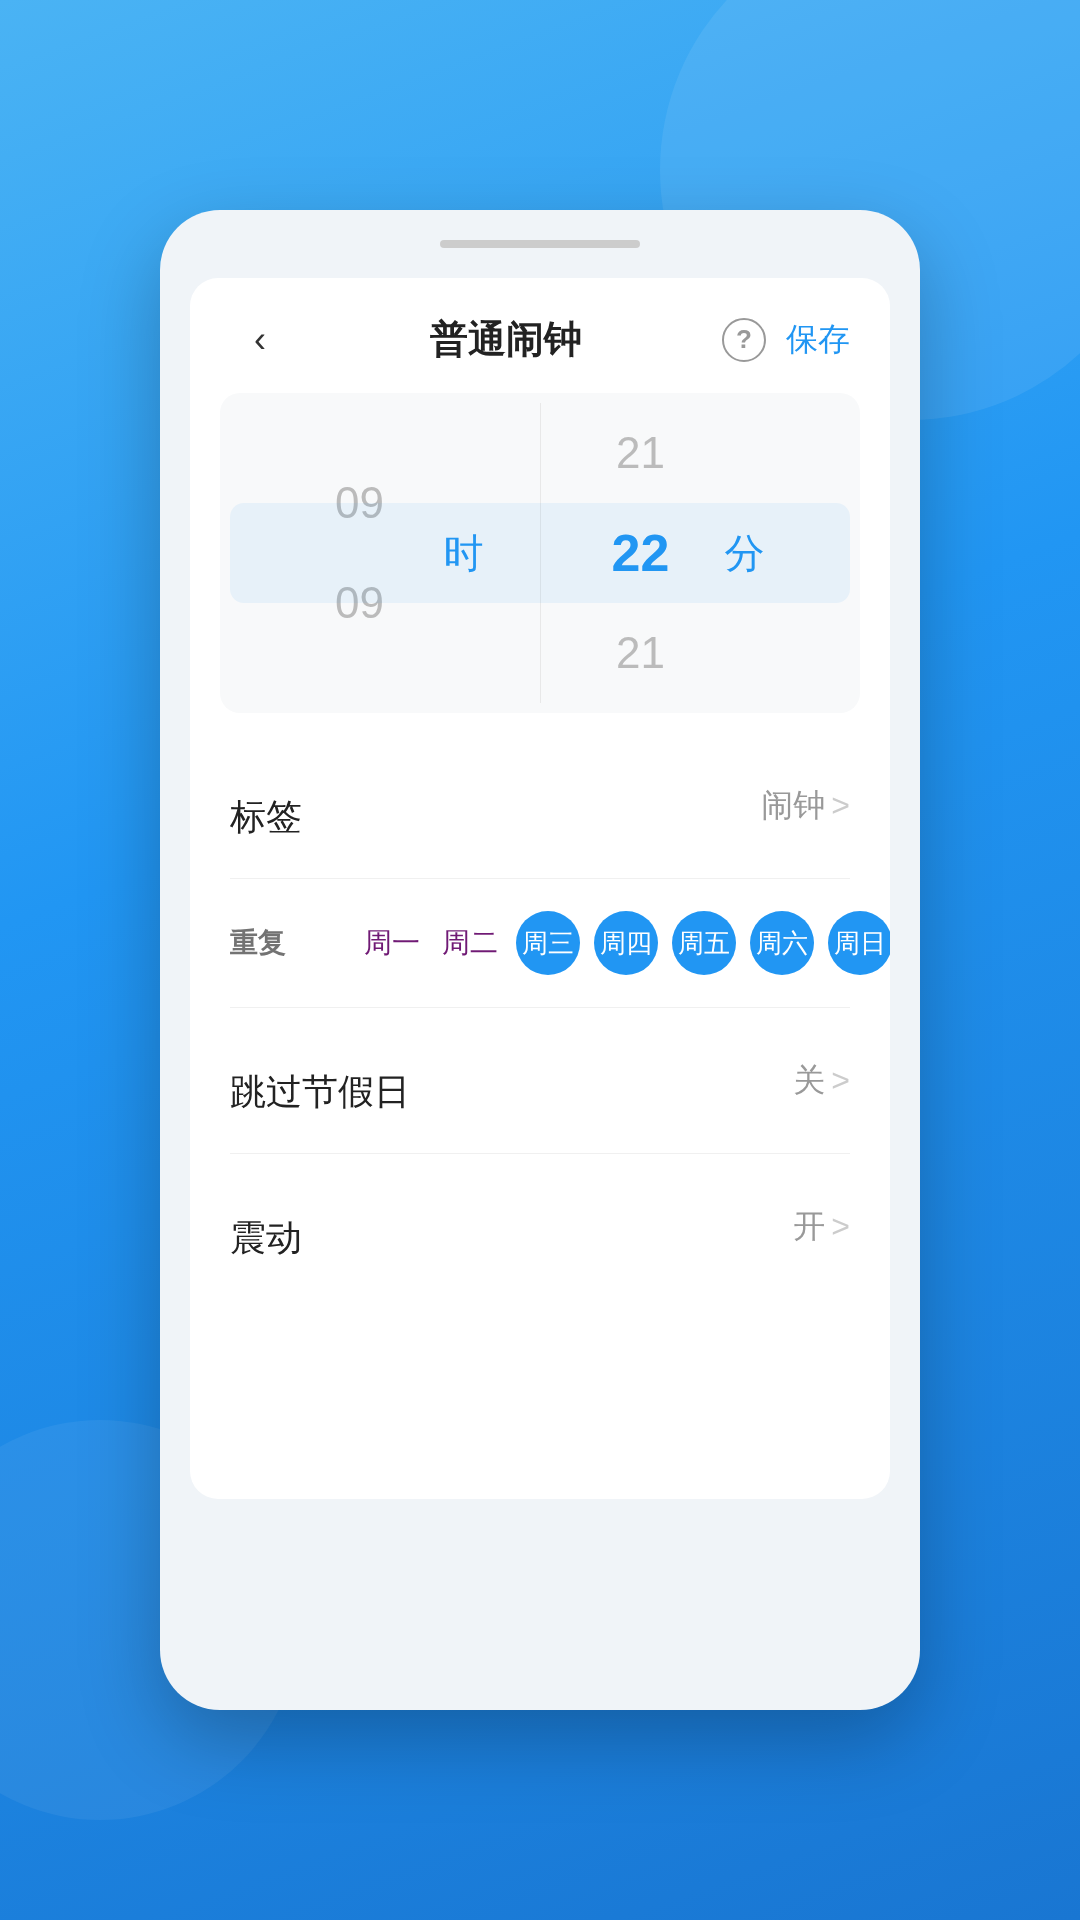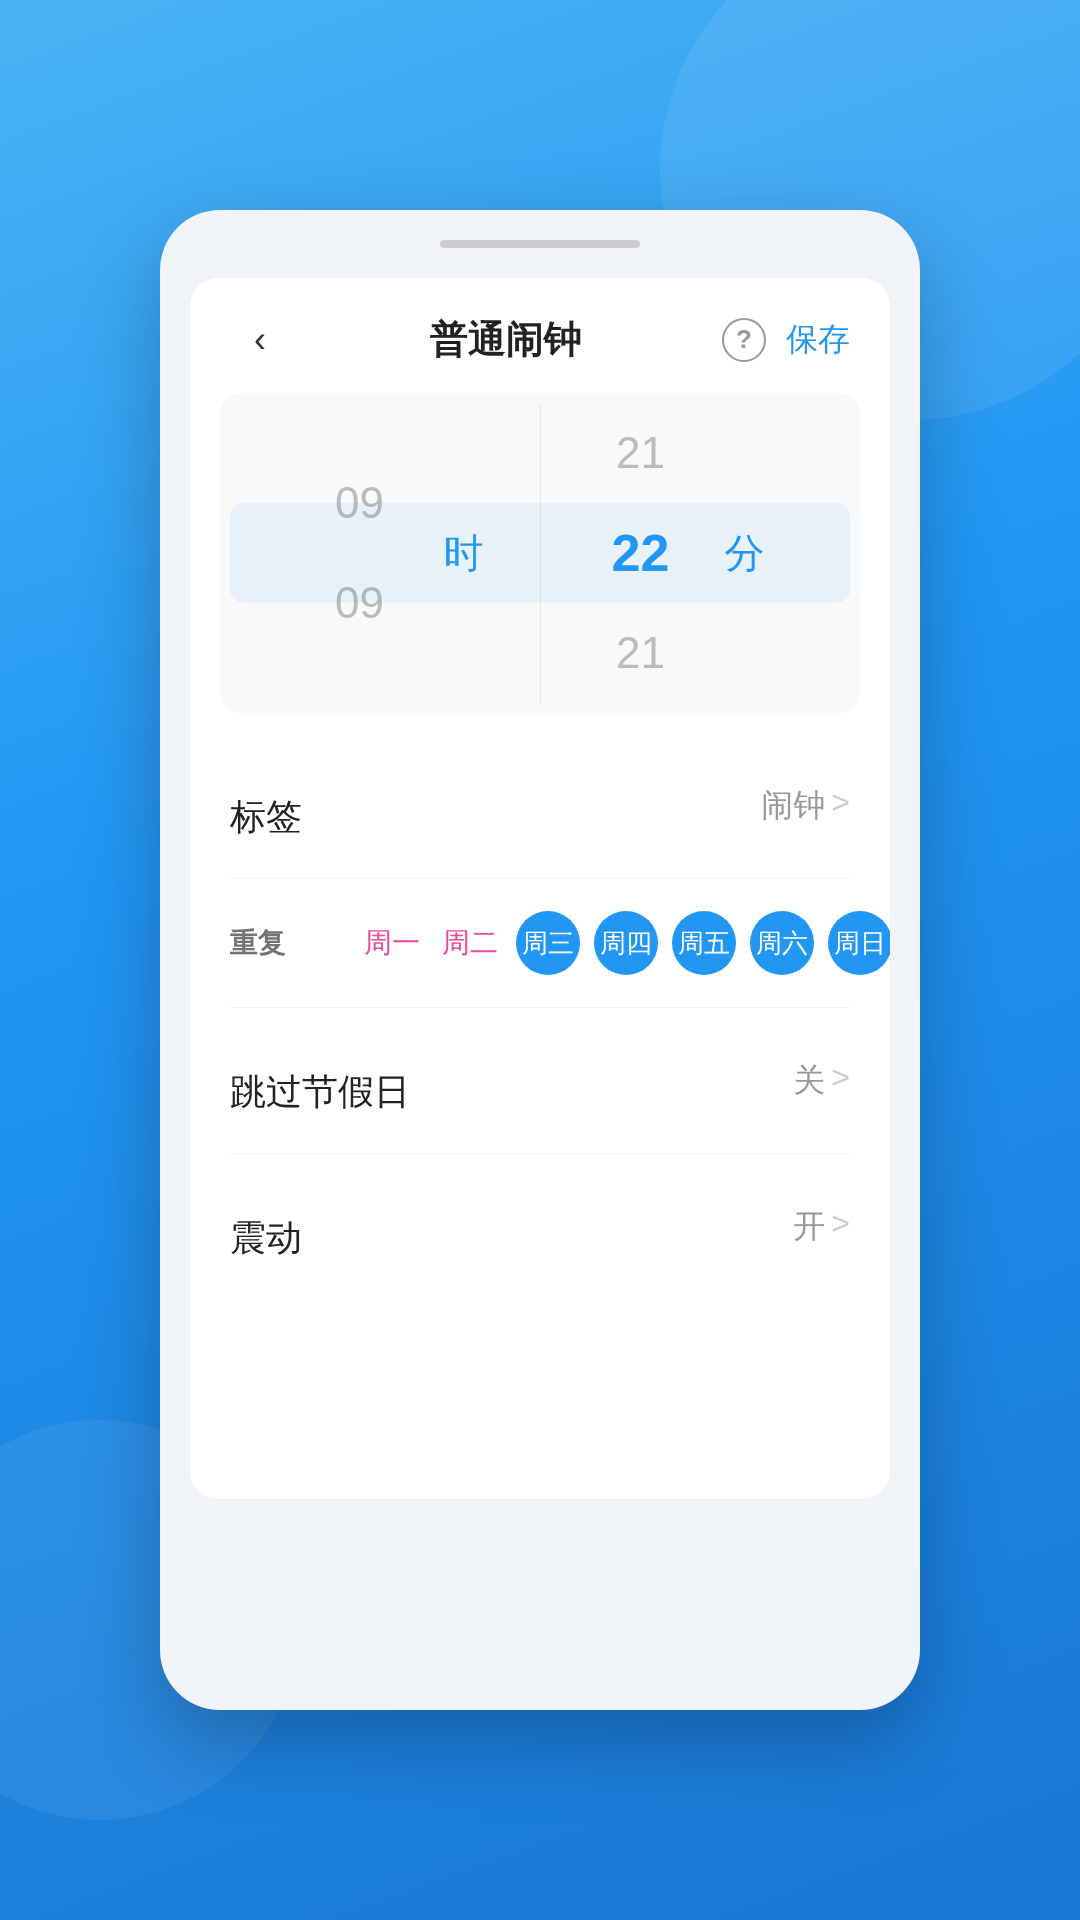--- a/index.html
+++ b/index.html
@@ -224,20 +224,21 @@
 
     .setting-label {
       font-size: 36px;
       color: #222;
       font-weight: 500;
       margin-top: 24px;
     }
 
     .setting-value {
       display: flex;
+      align-items: center;
       gap: 6px;
       color: #999;
       font-size: 32px;
     }
 
     .setting-value .chevron {
       color: #ccc;
       font-size: 32px;
     }
 
@@ -260,21 +261,21 @@
 
     .days-container {
       display: flex;
       align-items: center;
       gap: 14px;
       flex-wrap: nowrap;
     }
 
     .day-item {
       font-size: 28px;
-      color: #ec4899;
+      color: #701a75;
       width: 64px;
       height: 64px;
       display: flex;
       align-items: center;
       justify-content: center;
       border-radius: 50%;
     }
 
     .day-item.active {
       background: #2196f3;

